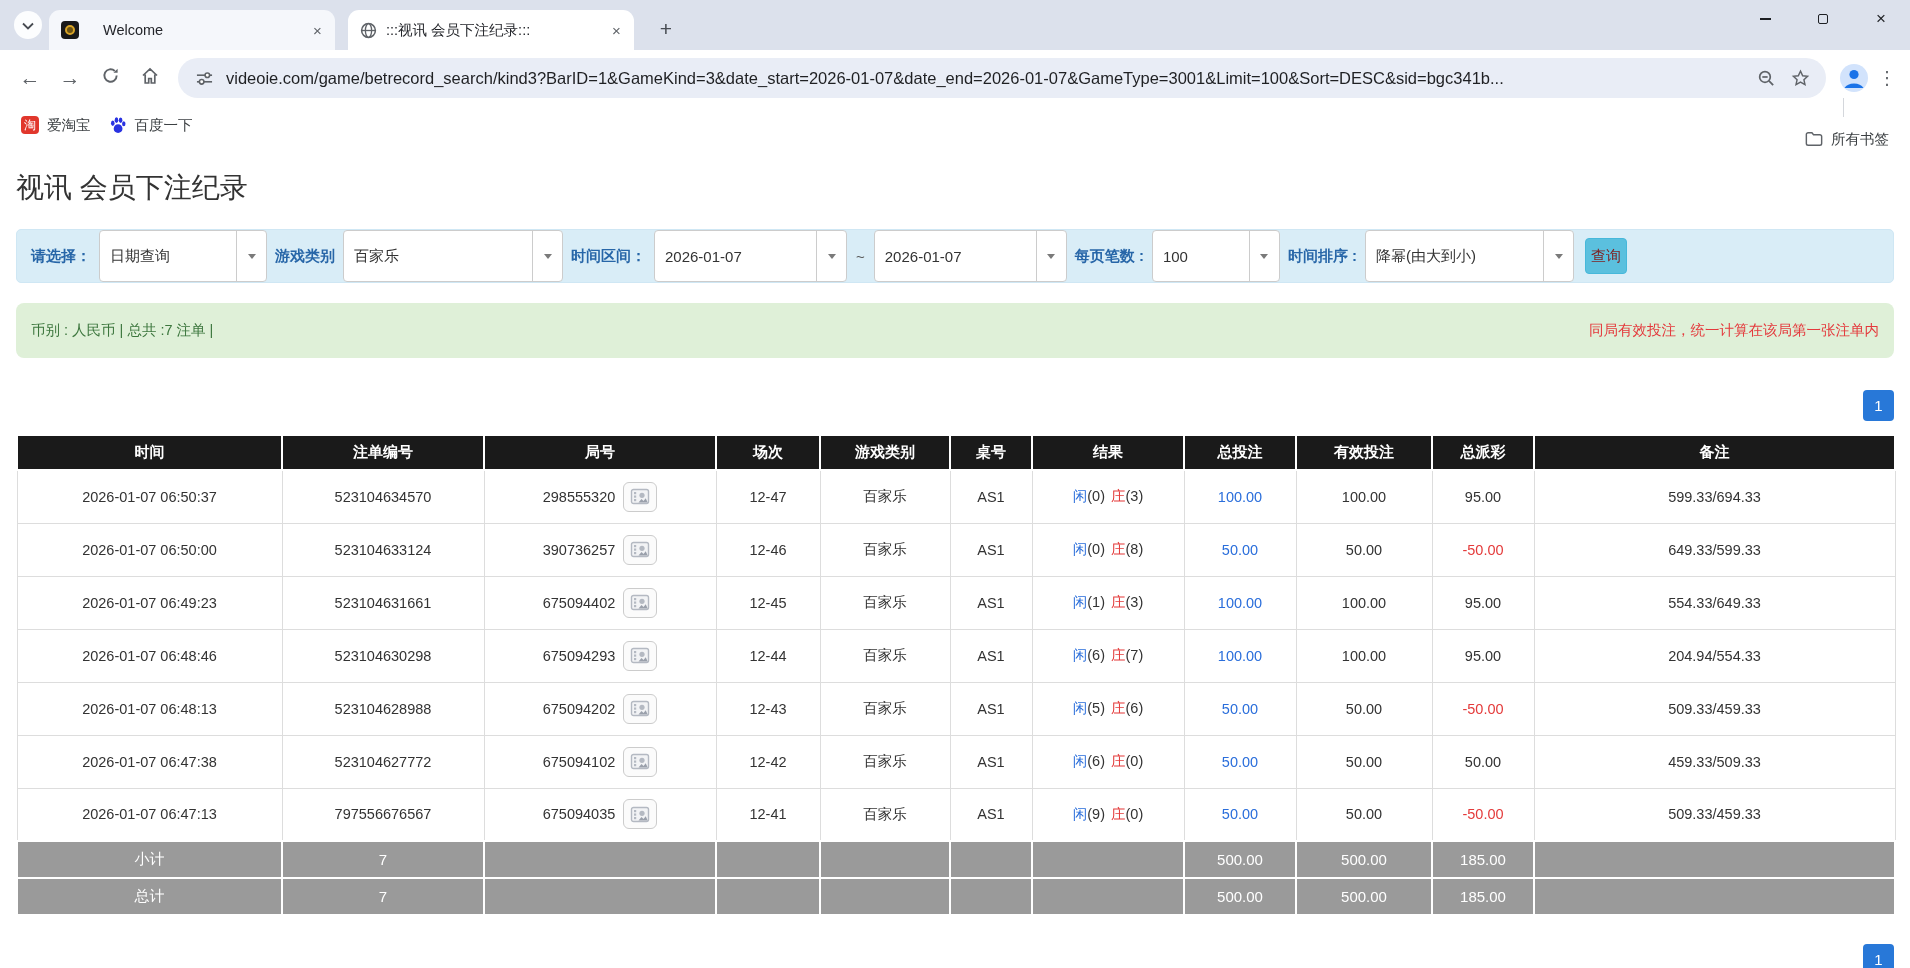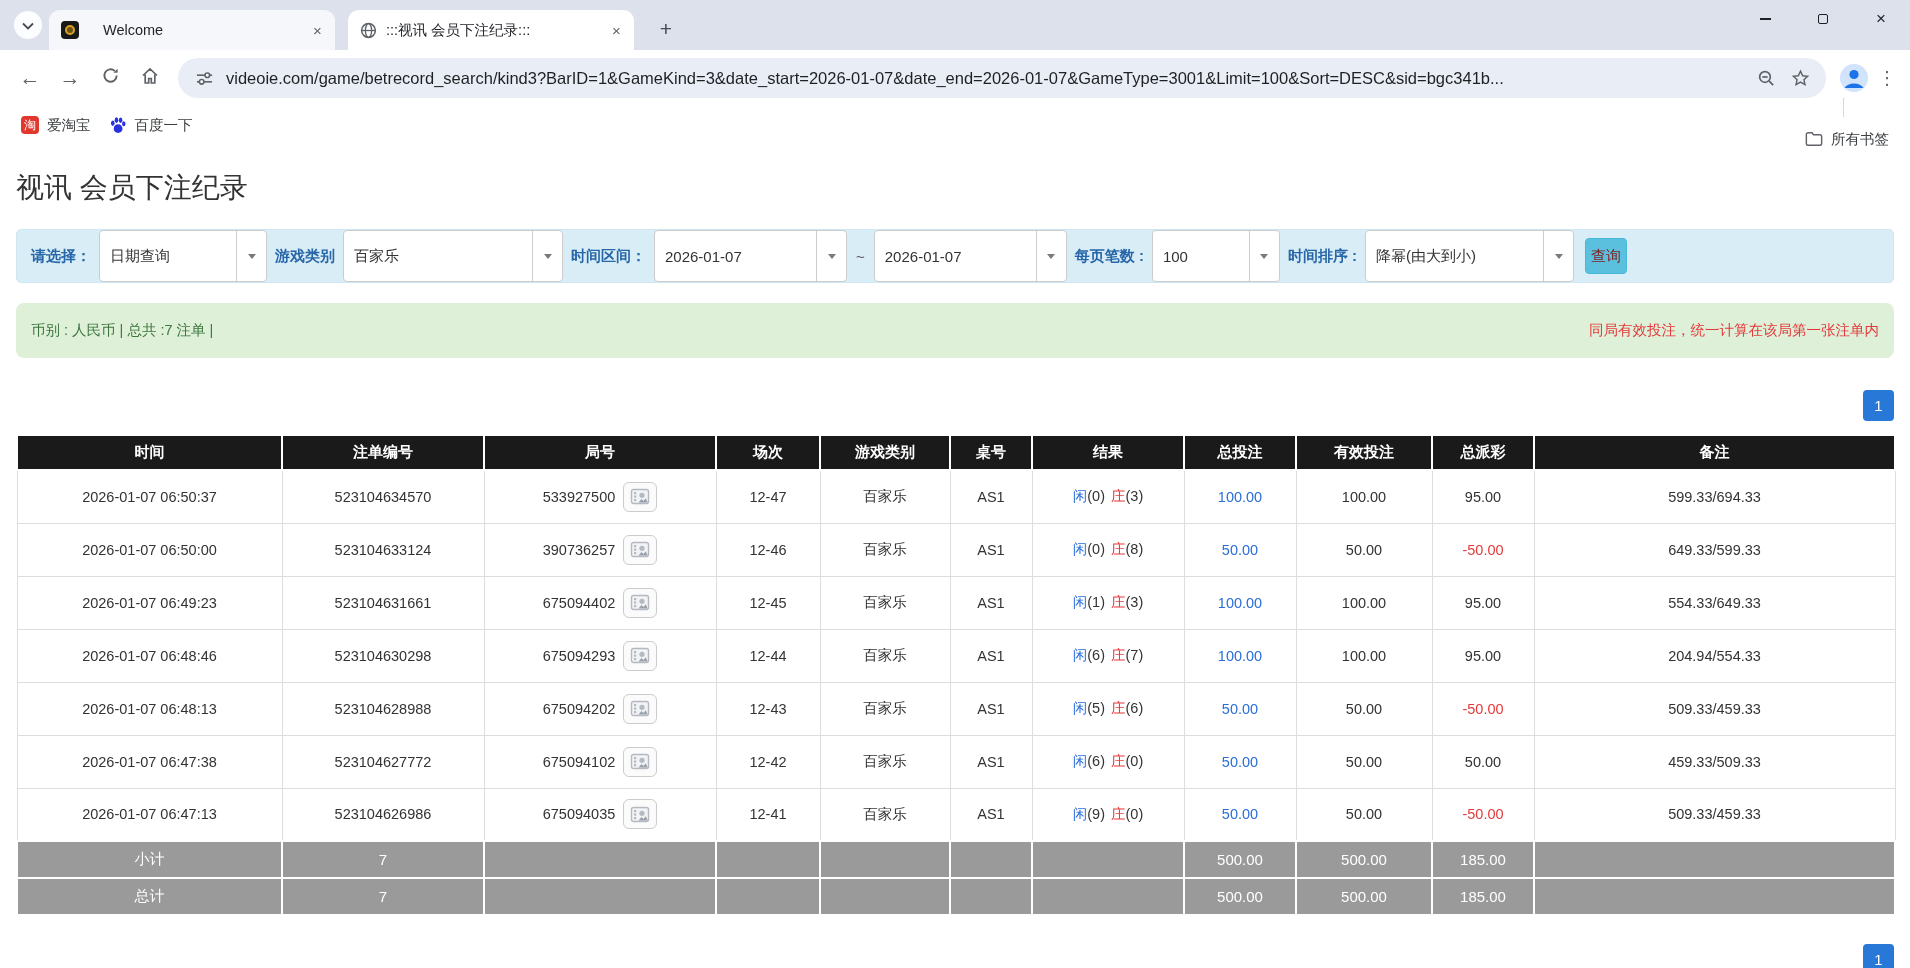--- a/index.html
+++ b/index.html
@@ -313,21 +313,21 @@
         <th>有效投注</th>
         <th>总派彩</th>
         <th>备注</th>
       </tr>
     </thead>
     <tbody>
   <tr>
     <td>2026-01-07 06:50:37</td>
     <td>523104634570</td>
     <td>
-      <span style="vertical-align:middle;">533927500</span><span class="media-btn">
+      <span style="vertical-align:middle;">298555320</span><span class="media-btn">
               <svg width="20" height="17" viewBox="0 0 20 17">
                 <rect x="1.5" y="1.5" width="17" height="14" rx="2" fill="#f2f3f5" stroke="#b4b9c2" stroke-width="1.4"></rect>
                 <rect x="4" y="4" width="2.2" height="2.2" fill="#b4b9c2"></rect>
                 <rect x="4" y="7.5" width="2.2" height="2.2" fill="#b4b9c2"></rect>
                 <rect x="4" y="11" width="2.2" height="2.2" fill="#b4b9c2"></rect>
                 <circle cx="12" cy="7.3" r="2.6" fill="#b4b9c2"></circle>
                 <path d="M8.5 14.5 l3-3.4 2 1.8 2.2-2.6 2 4.2 z" fill="#9aa0ab"></path>
               </svg>
             </span>
     </td>
@@ -473,21 +473,21 @@
       <span class="res-b">闲</span><span>(6)</span><span class="res-gap"></span><span class="res-r">庄</span><span>(0)</span>
     </td>
     <td class="linkblue">50.00</td>
     <td>50.00</td>
     <td>50.00</td>
     <td>459.33/509.33</td>
   </tr>
 
   <tr>
     <td>2026-01-07 06:47:13</td>
-    <td>523104626986</td>
+    <td>797556676567</td>
     <td>
       <span style="vertical-align:middle;">675094035</span><span class="media-btn">
               <svg width="20" height="17" viewBox="0 0 20 17">
                 <rect x="1.5" y="1.5" width="17" height="14" rx="2" fill="#f2f3f5" stroke="#b4b9c2" stroke-width="1.4"></rect>
                 <rect x="4" y="4" width="2.2" height="2.2" fill="#b4b9c2"></rect>
                 <rect x="4" y="7.5" width="2.2" height="2.2" fill="#b4b9c2"></rect>
                 <rect x="4" y="11" width="2.2" height="2.2" fill="#b4b9c2"></rect>
                 <circle cx="12" cy="7.3" r="2.6" fill="#b4b9c2"></circle>
                 <path d="M8.5 14.5 l3-3.4 2 1.8 2.2-2.6 2 4.2 z" fill="#9aa0ab"></path>
               </svg>

